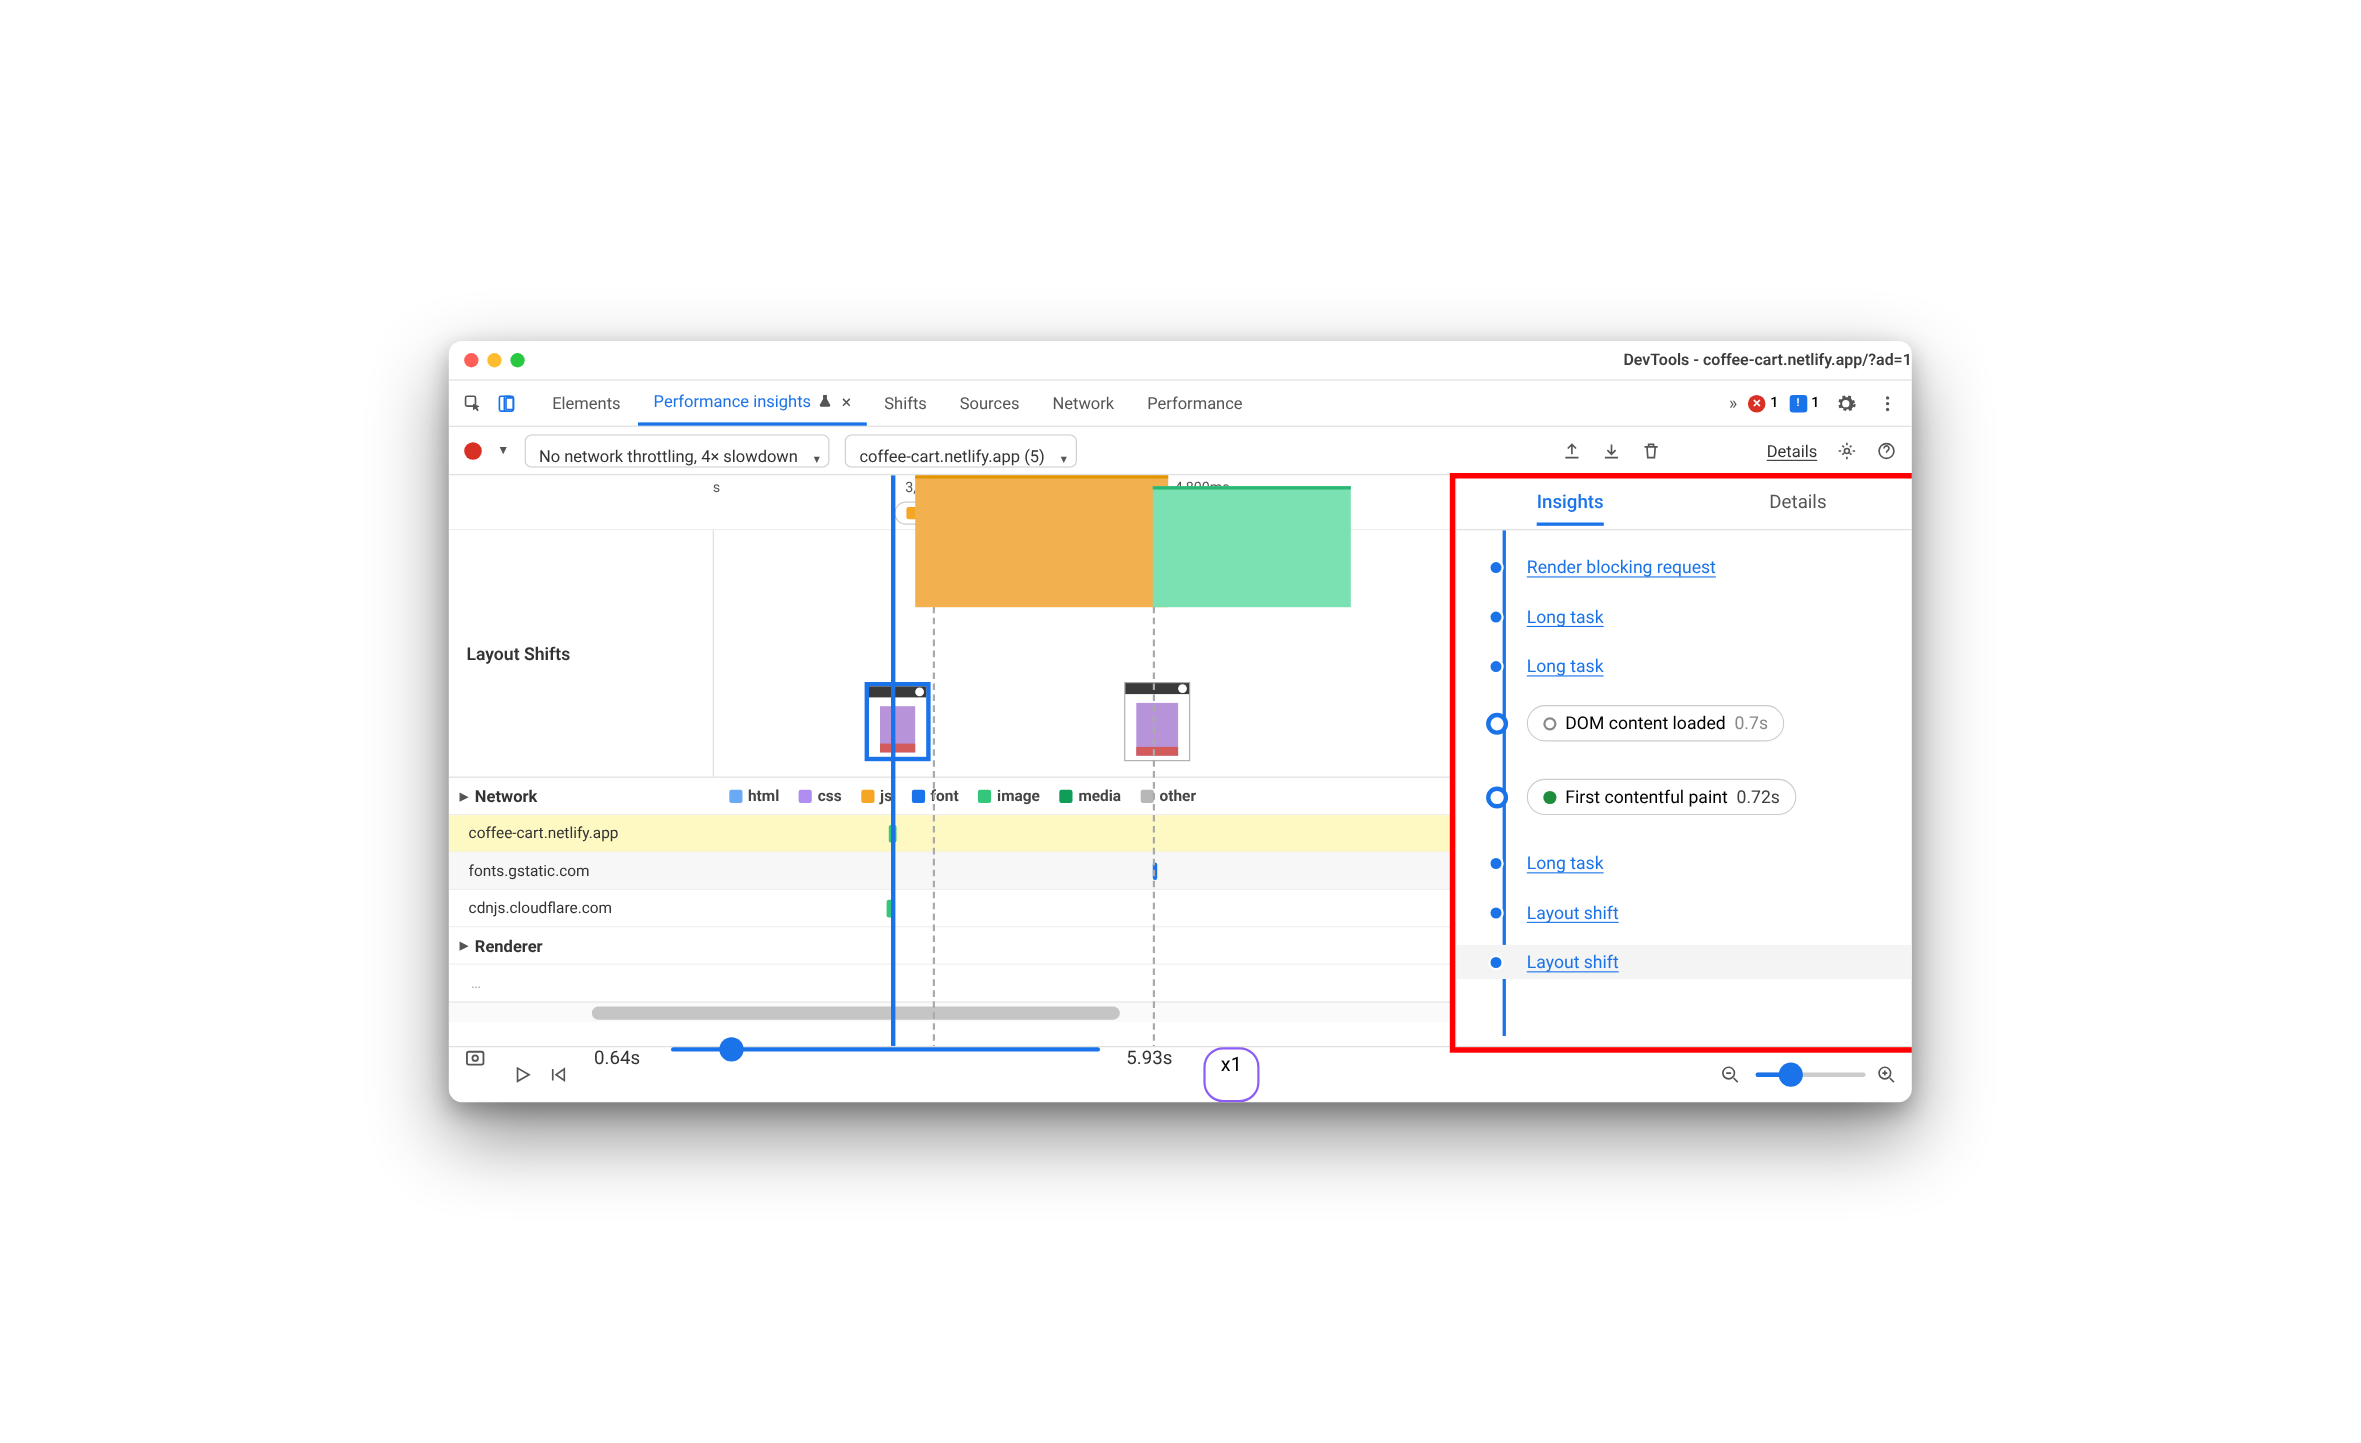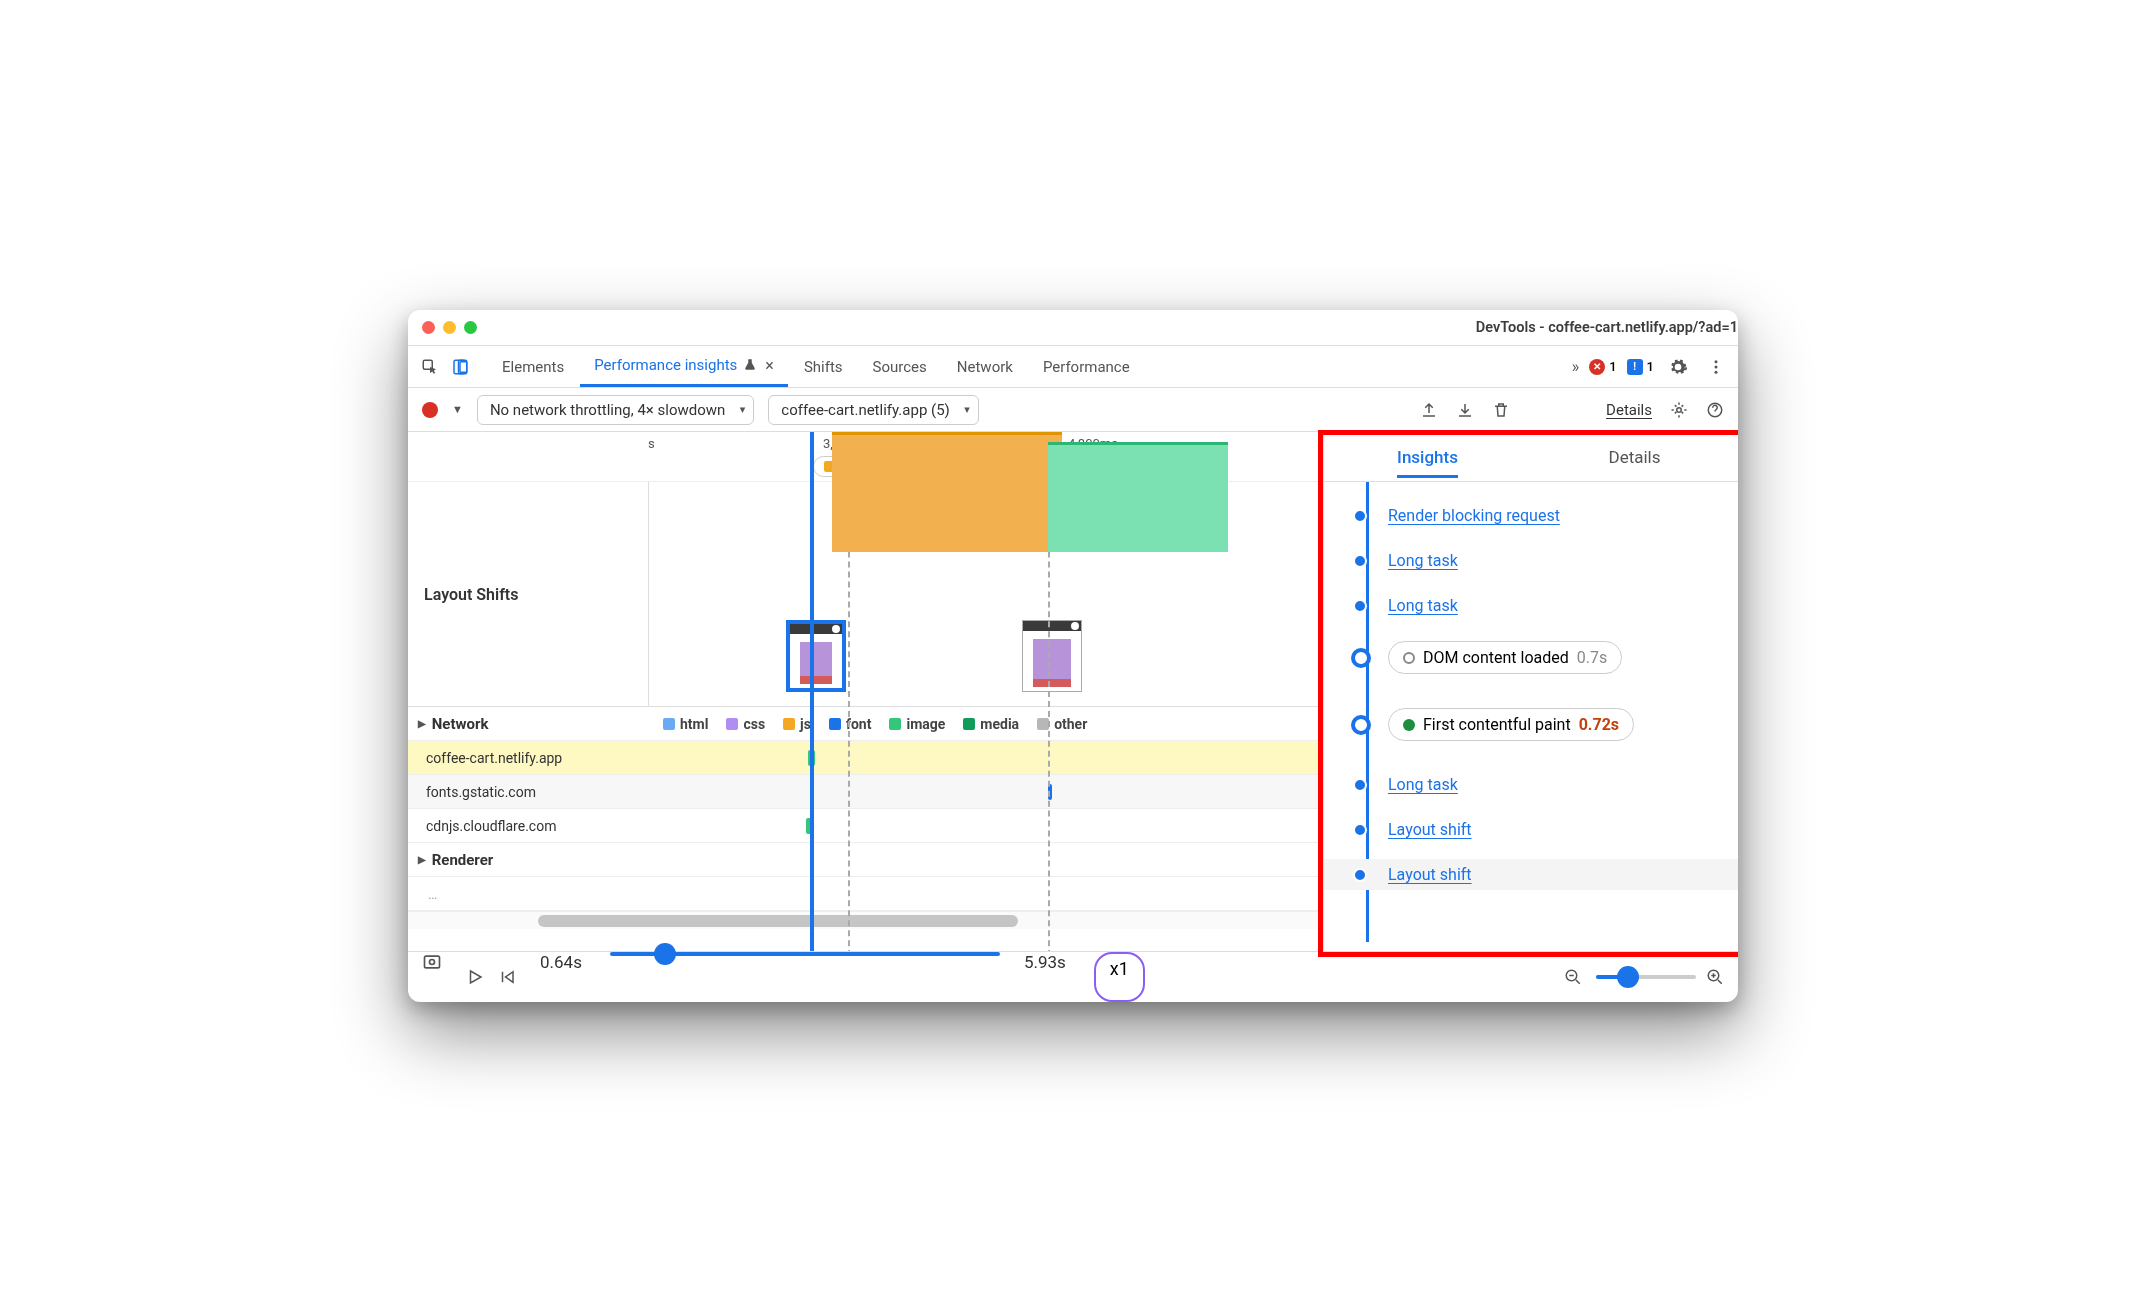--- a/index.html
+++ b/index.html
@@ -28,21 +28,21 @@
   .ts-right { margin-left: auto; display: flex; align-items: center; gap: 10px; }
   .badge { display: inline-flex; align-items: center; gap: 4px; font-size: 13px; font-weight: 500; }
   .badge-icon { width: 16px; height: 16px; border-radius: 50%; display: flex; align-items: center; justify-content: center; color: #fff; font-size: 10px; font-weight: 700; }
   .badge-err .badge-icon { background: #d93025; }
   .badge-msg .badge-icon { background: #1a73e8; border-radius: 3px; position: relative; }
   .badge-msg .badge-icon::after { content:''; position:absolute; bottom:-3px; left:3px; border:3px solid transparent; border-top-color:#1a73e8; }
 
   
   .toolbar { height: 44px; display: flex; align-items: center; border-bottom: 1px solid #ddd; padding: 0 14px; gap: 14px; }
   .rec-dot { width: 16px; height: 16px; border-radius: 50%; background: #d93025; }
-  .select-pill { height: 30px; border: 1px solid #ccc; border-radius: 6px; padding: 0 28px 0 12px; display: flex; align-items: center; font-size: 15px; color: #333; position: relative; background: #fff; }
+  .select-pill { height: 30px; border: 1px solid #ccc; border-radius: 6px; padding: 0 28px 0 12px; display: flex; align-items: flex-end; font-size: 15px; color: #333; position: relative; background: #fff; }
   .select-pill::after { content: '▾'; position: absolute; right: 8px; color: #555; font-size: 11px; }
   .toolbar-right { margin-left: auto; display: flex; align-items: center; gap: 18px; color: #555; }
   .link { color: #333; text-decoration: underline; text-underline-offset: 3px; font-size: 15px; }
 
   
   .main { display: flex; height: 520px; border-bottom: 1px solid #ddd; }
   .left { flex: 1; display: flex; flex-direction: column; overflow: hidden; position: relative; }
   .right { width: 415px; border-left: 1px solid #ddd; position: relative; }
   .redbox { position: absolute; top: -2px; left: -6px; right: -6px; bottom: -6px; border: 5px solid #f00; pointer-events: none; z-index: 50; }
 
@@ -89,21 +89,21 @@
   .vline { position: absolute; top: 0; bottom: 0; left: 42px; width: 3px; background: #1a73e8; }
   .irow { position: relative; padding: 6px 0 6px 34px; margin-bottom: 14px; display: flex; align-items: center; }
   .idot { position: absolute; left: 6px; top: 50%; transform: translate(-50%,-50%); width: 14px; height: 14px; border-radius: 50%; background: #1a73e8; z-index: 2; border:2px solid #fff;}
   .idot.ring { width: 20px; height: 20px; background: #fff; border: 4px solid #1a73e8; left:7px;}
   .ilink { color: #1a73e8; text-decoration: underline; font-size: 16px; text-underline-offset: 3px; }
   .ipill { border: 1px solid #ccc; border-radius: 20px; padding: 6px 14px; display: inline-flex; align-items: center; gap: 8px; font-size: 16px; background: #fff; }
   .ipill .pdot { width: 12px; height: 12px; border-radius: 50%; }
   .ipill .pdot.hollow { border: 2px solid #888; background: transparent; }
   .ipill .pdot.green { background: #1e8e3e; }
   .ipill .time { color: #888; }
-  .ipill .time.green { color: #c2410c; font-weight: bold; }
+  .ipill .time.green { color: #404040; }
 
   
   .footer { height: 50px; display: flex; padding: 0 14px; gap: 24px; }
   .footer .ftime { font-size: 17px; color: #333; }
   .slider { flex: 0 0 390px; height: 4px; background: #1a73e8; border-radius: 2px; position: relative; margin-left:4px; }
   .slider .knob { position: absolute; top: 50%; transform: translate(-50%,-50%); width: 22px; height: 22px; border-radius: 50%; background: #1a73e8; }
   .slider.gray { background: #ccc; flex:0 0 100px;}
   .slider.gray .filled{ position:absolute; left:0; top:0; bottom:0; width:32%; background:#1a73e8; border-radius:2px;}
   .slider.gray .knob{ left:32%;}
   .speed-chip { border: 2px solid #8b5cf6; border-radius: 18px; padding: 4px 14px; font-size: 18px; margin-left: 4px; }

